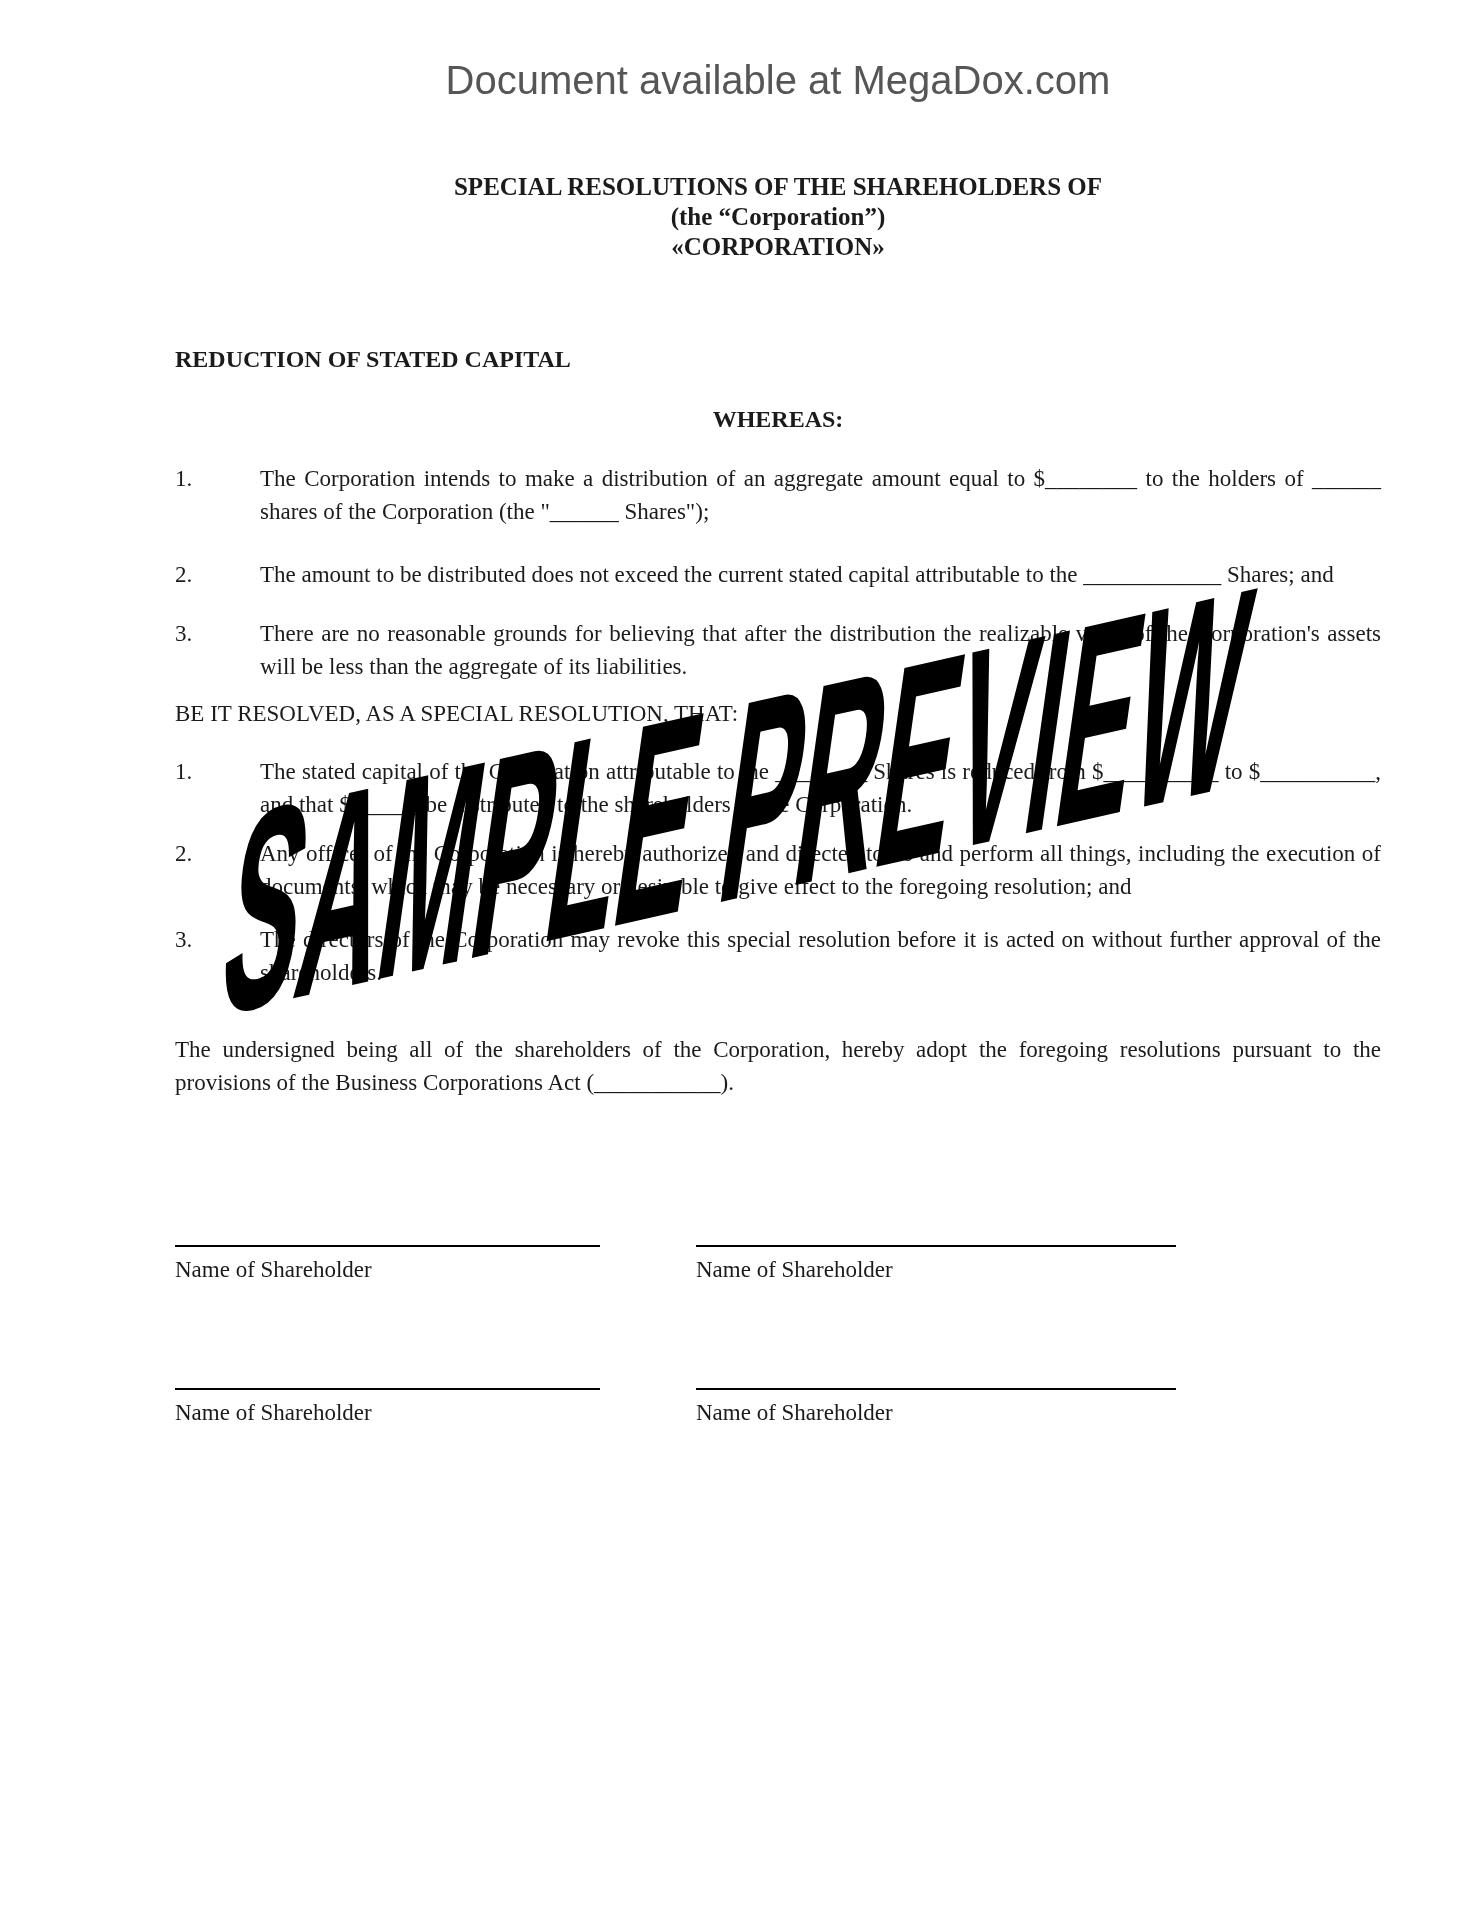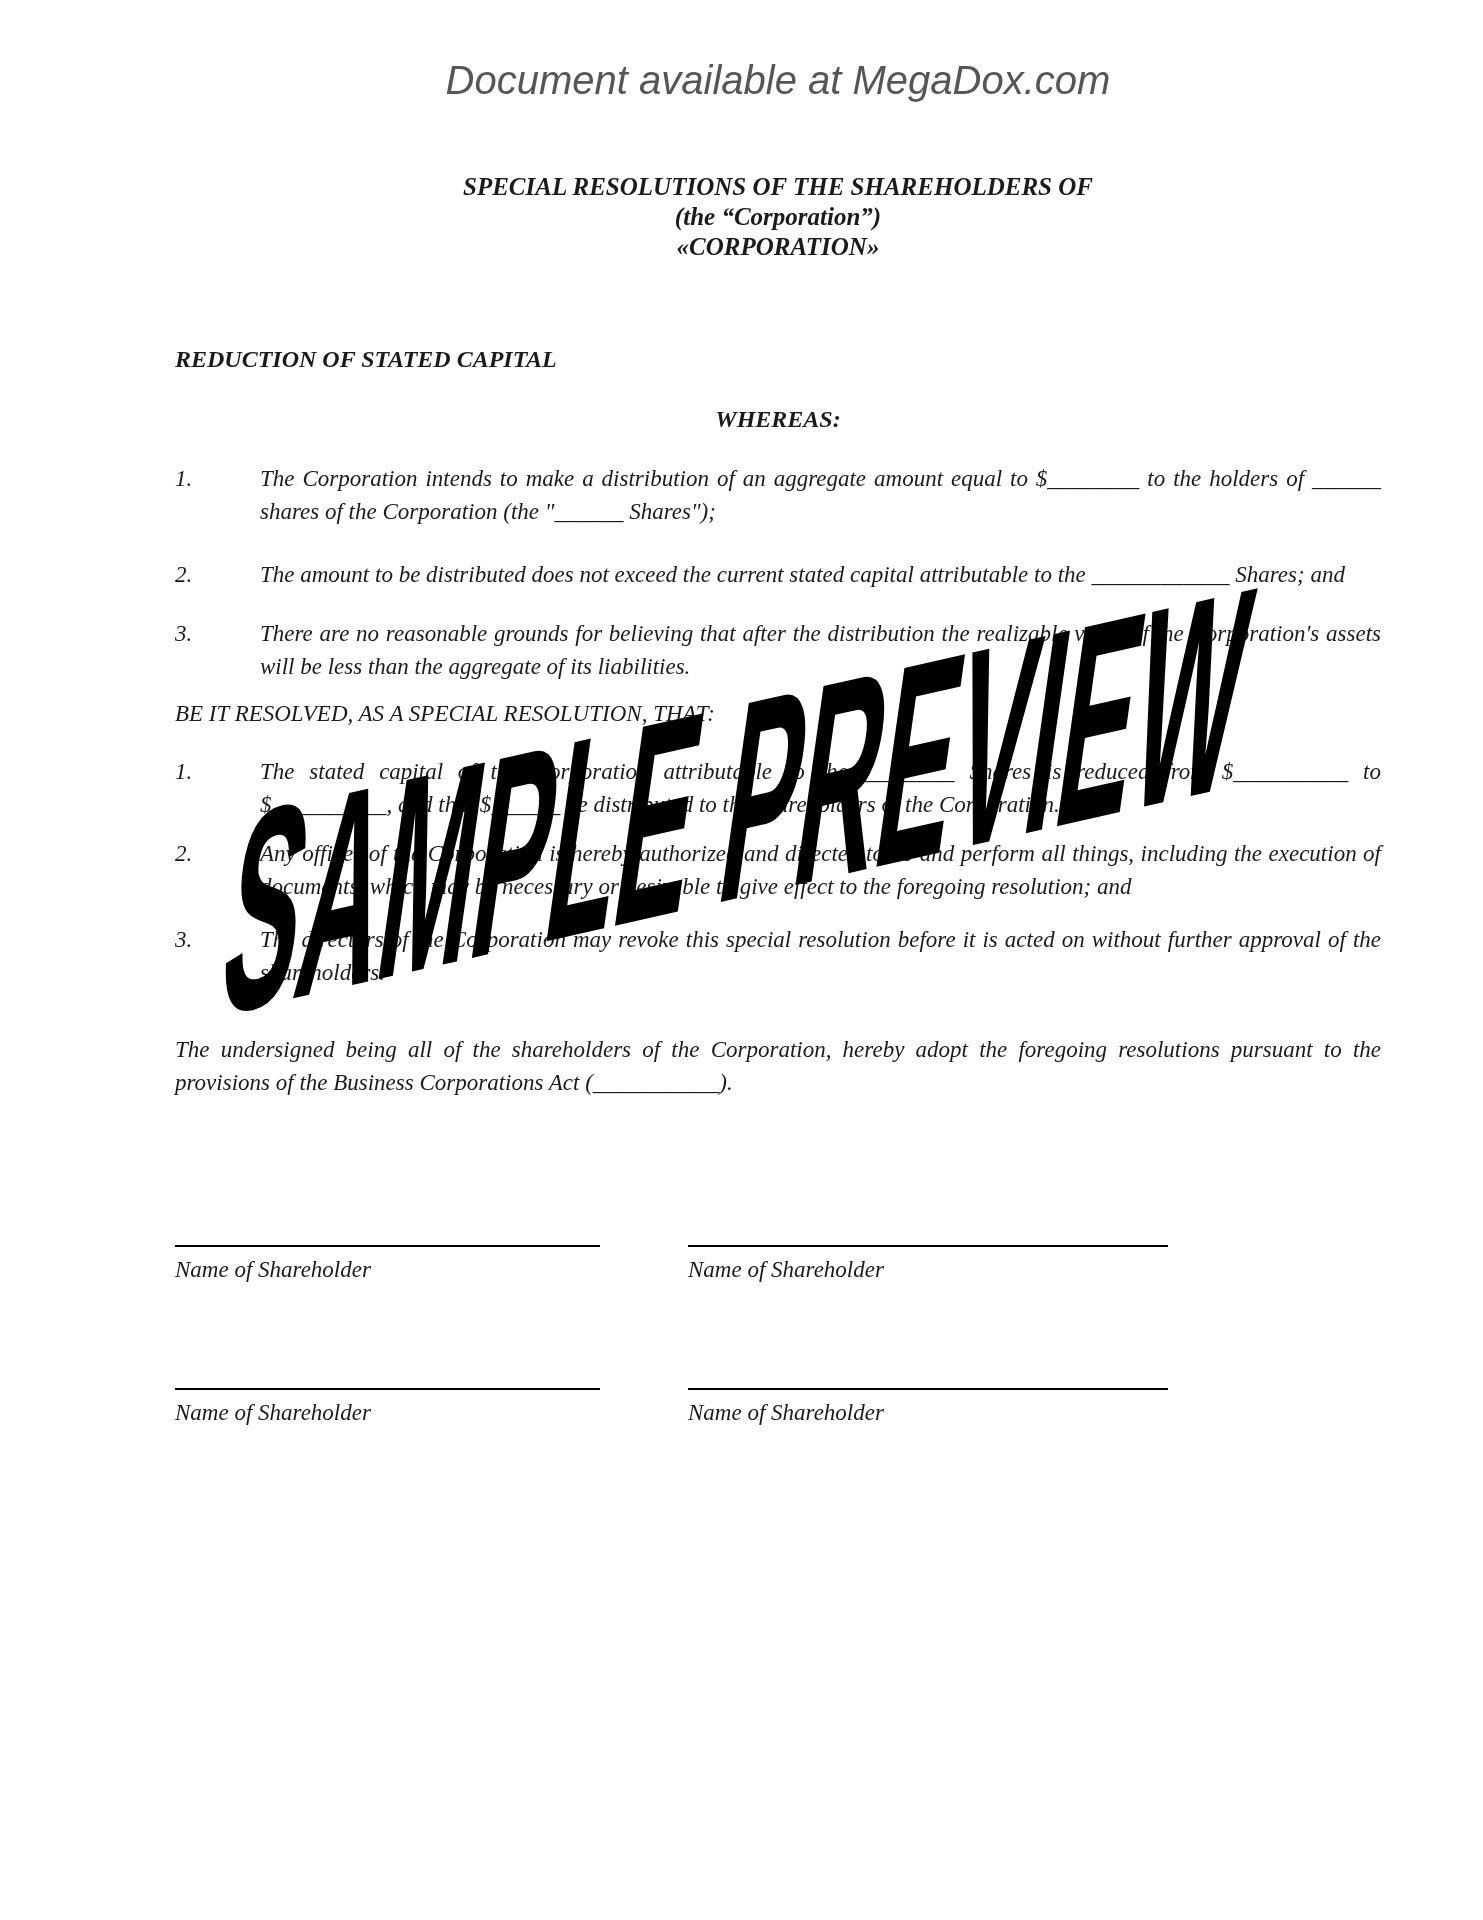--- a/index.html
+++ b/index.html
@@ -6,21 +6,20 @@
   .page{
     position:relative;
     width:1483px;height:1920px;
     background:#ffffff;
     overflow:hidden;
     color:#1b1b1b;
     font-family:"Liberation Serif", serif;
   }
   .content{
     padding:56px 102px 0 175px;
-    font-style:italic;
   }
   .site-header{
     text-align:center;
     font-family:"Liberation Sans", sans-serif;
     font-size:40px;
     line-height:48px;
     color:#565658;
   }
   .title-block{
     margin-top:68px;
@@ -70,20 +69,21 @@
     line-height:33px;
   }
   .undersigned{
     margin-top:44px;
     font-size:23px;
     line-height:33px;
     text-align:justify;
   }
   .sig-row{
     display:flex;
+    gap:8px;
   }
   .sig-row-1{margin-top:146px;}
   .sig-row-2{margin-top:103px;}
   .sig-cell-left{width:425px;margin-right:88px;}
   .sig-cell-right{width:480px;}
   .sig-line{
     border-top:2px solid #000;
     height:0;
   }
   .sig-label{

